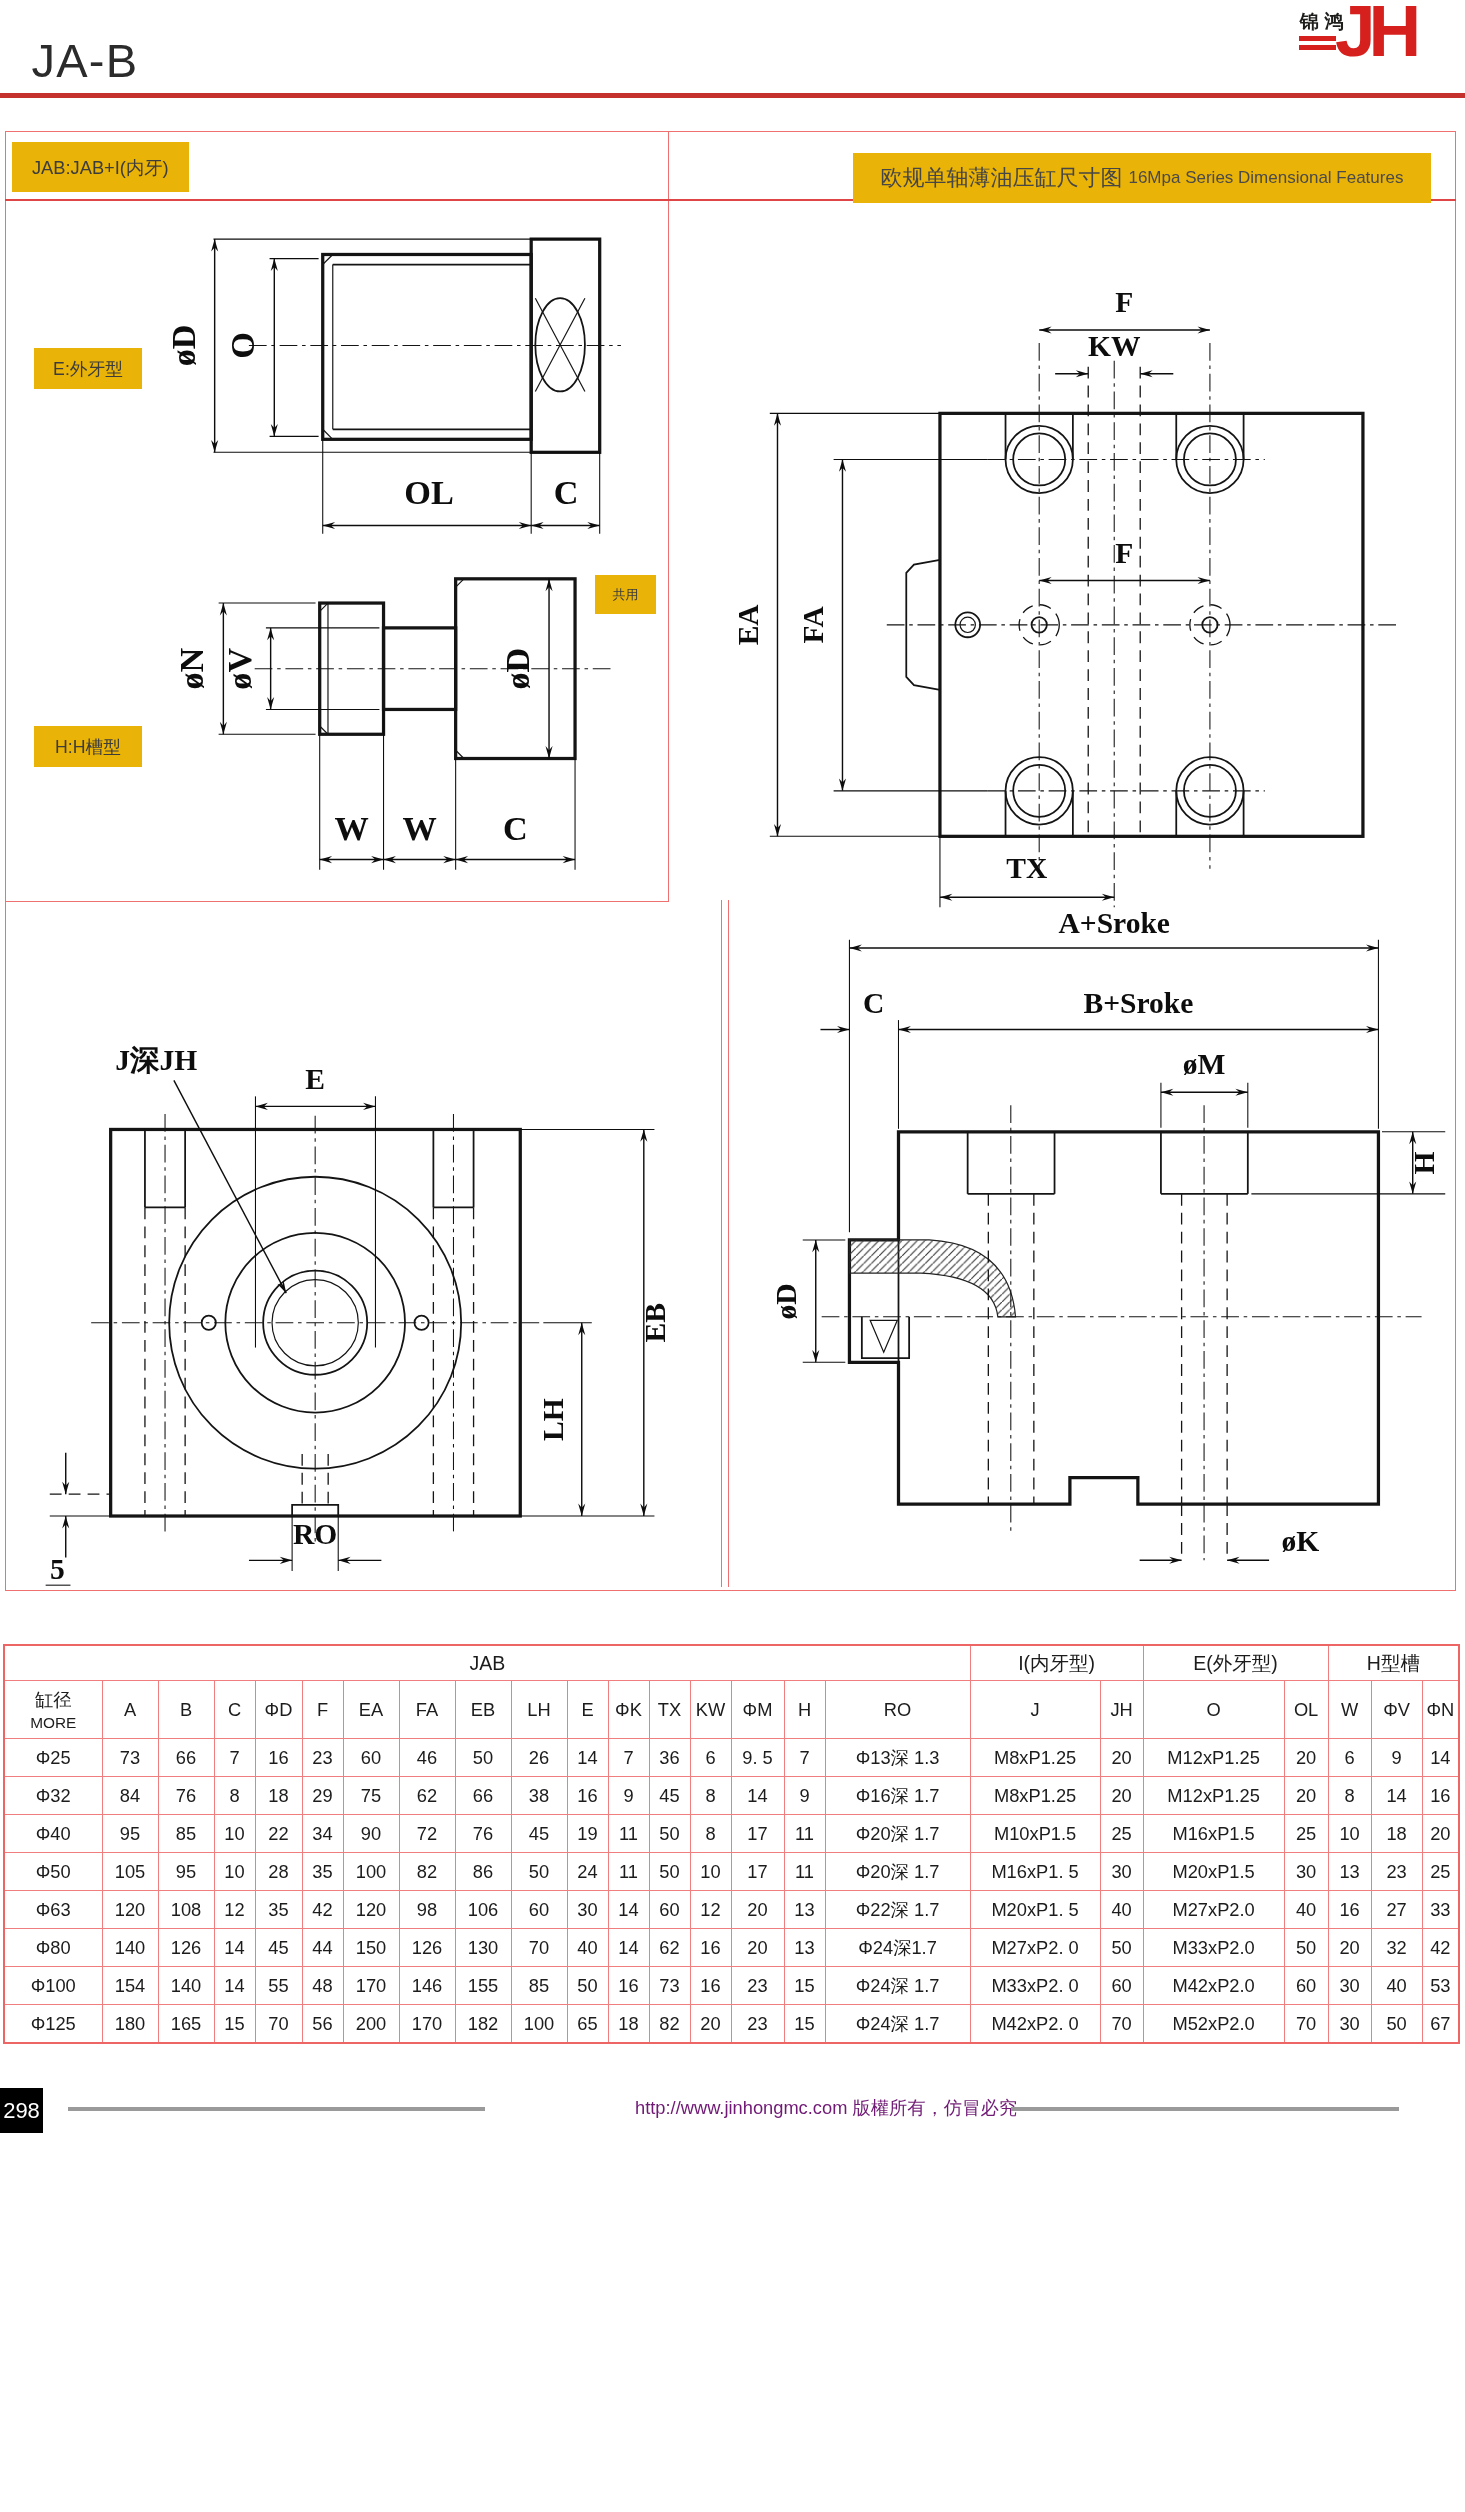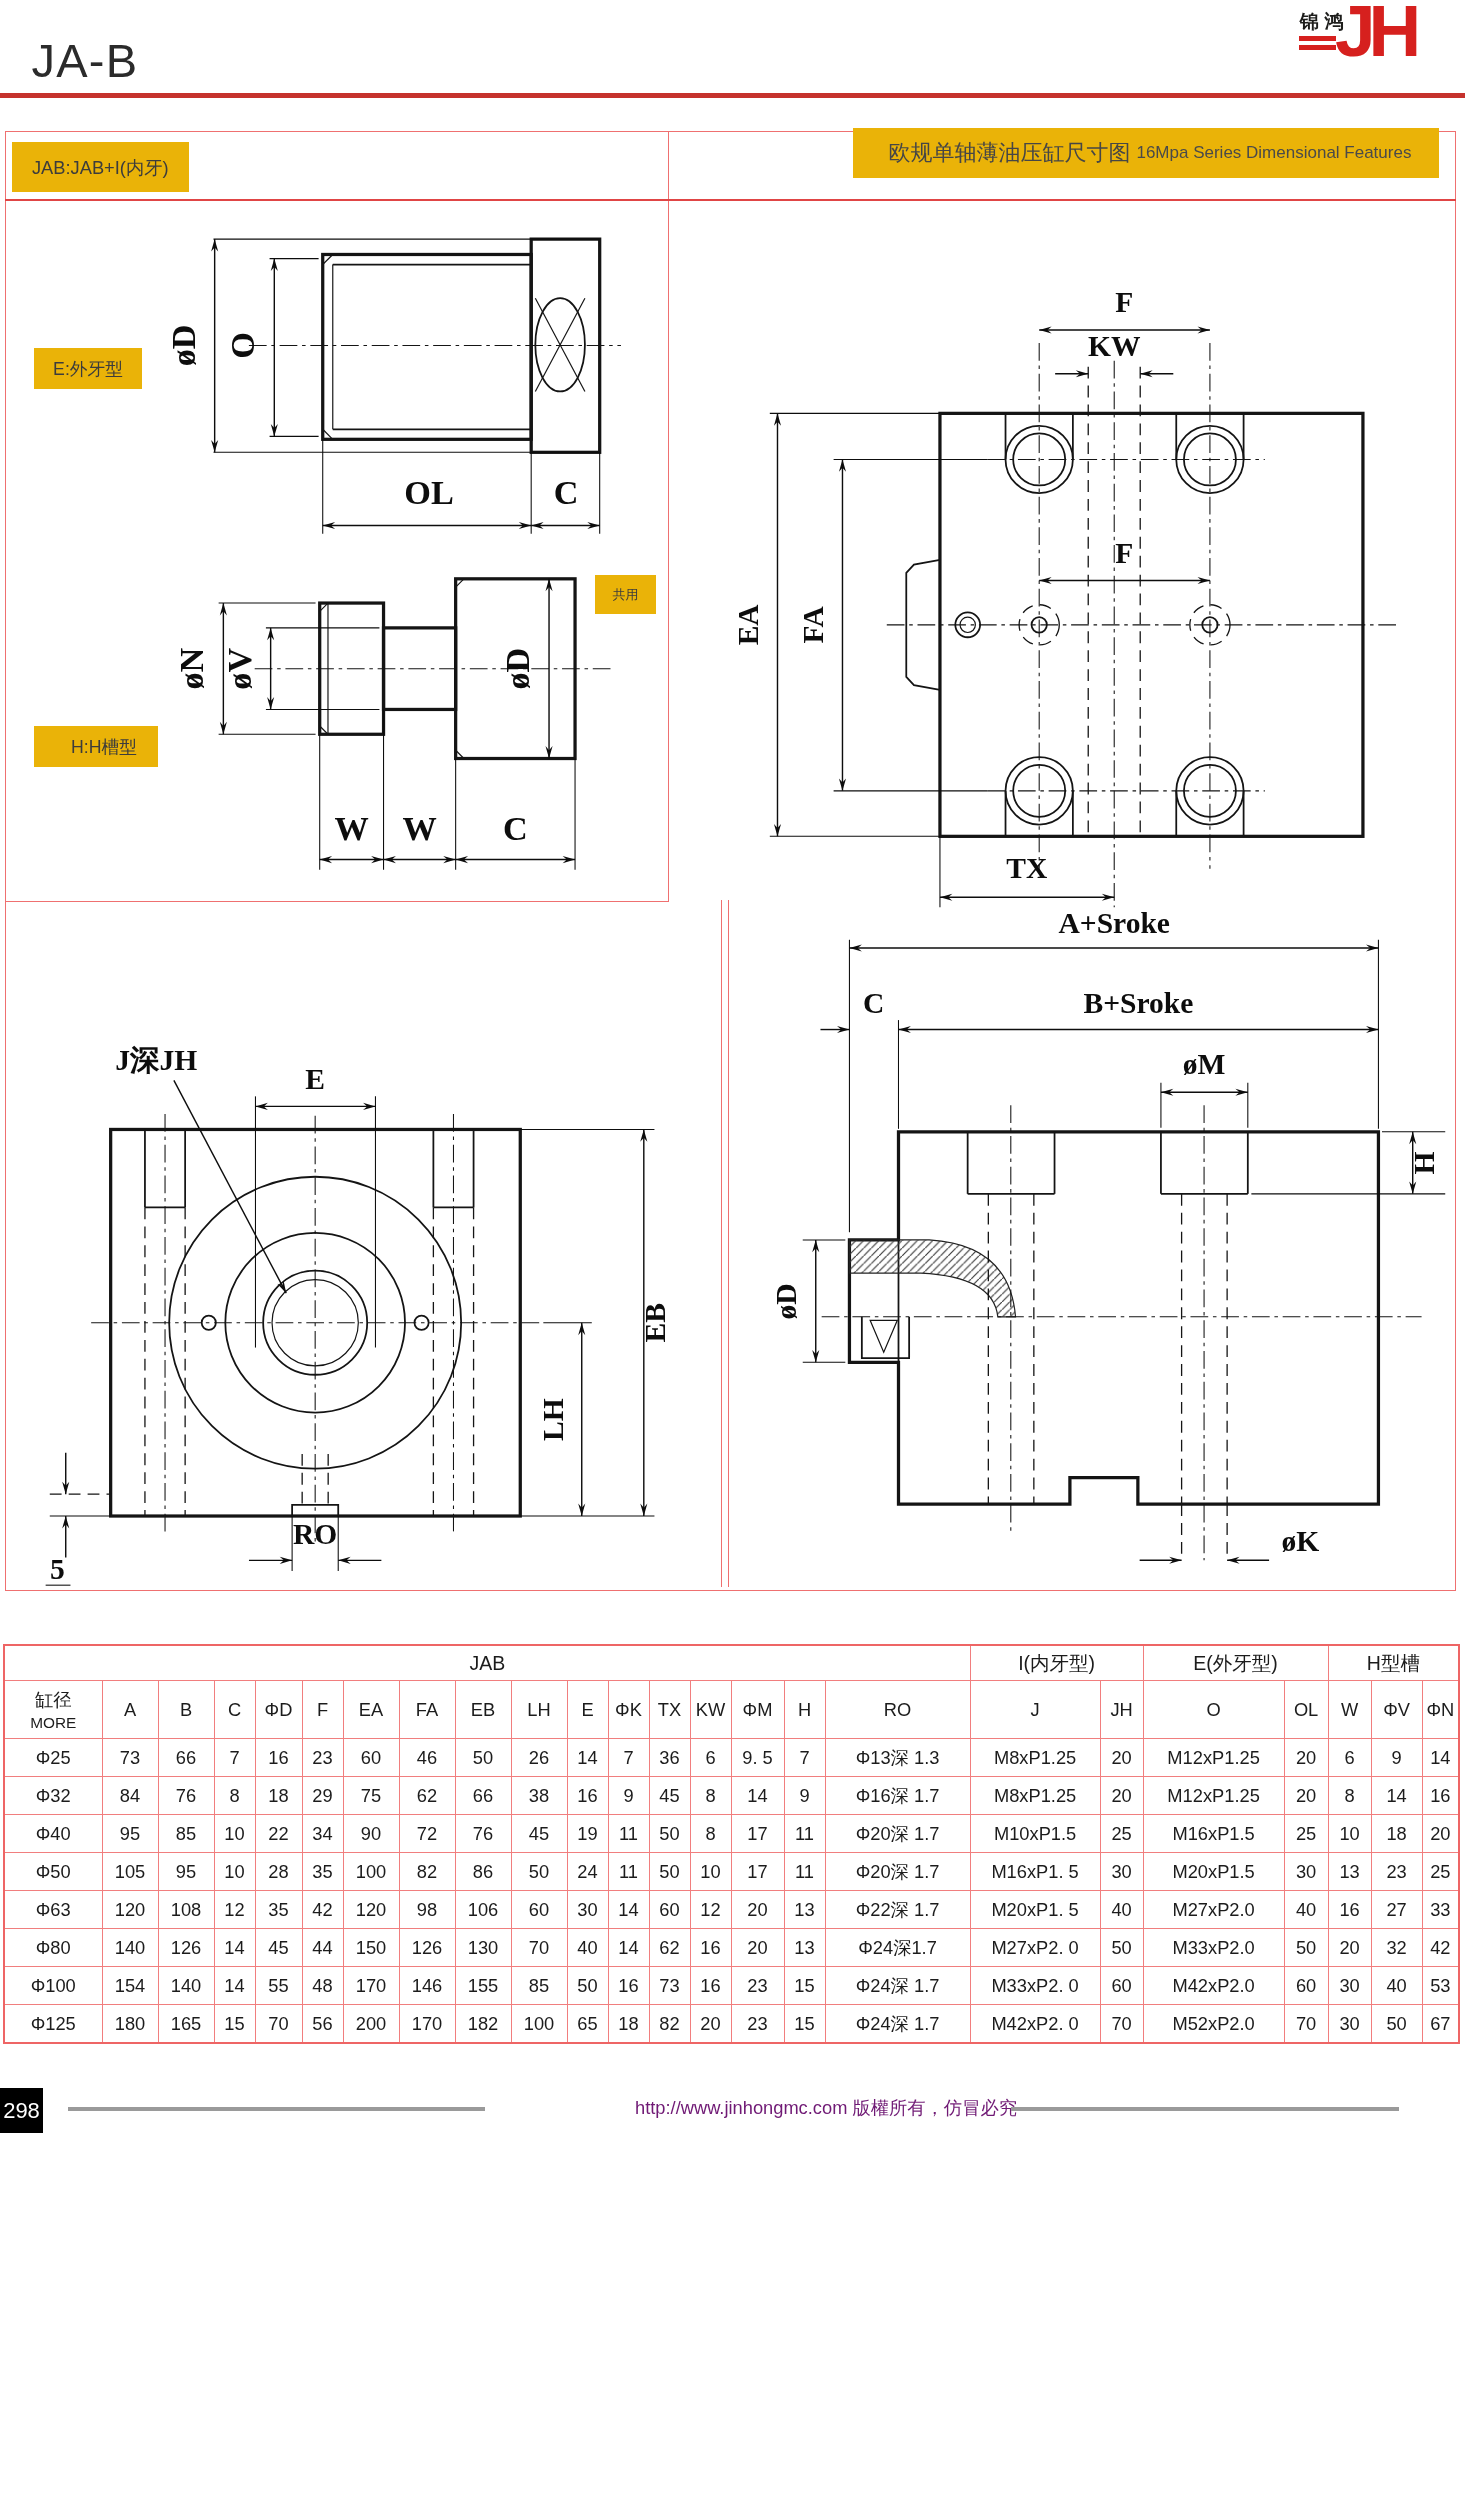--- a/index.html
+++ b/index.html
@@ -13,26 +13,26 @@
   .logo-bar{position:absolute;left:3.5px;width:37px;height:5.3px;background:#d6201e;}
   .logo-jh{position:absolute;left:40px;top:-15.4px;font-size:73px;font-weight:900;color:#d6201e;letter-spacing:-7px;font-family:"Liberation Sans",sans-serif;}
   
   .outer-box{left:4.7px;top:131px;width:1449px;height:1458px;border:1.8px solid #ef7070;}
   .label-divider{left:4.7px;top:199px;width:1451px;height:0;border-top:2.4px solid #e04545;}
   .inner-left-box{left:4.7px;top:131px;width:663px;height:770px;border-right:1.8px solid #ef7070;border-bottom:1.8px solid #ef7070;}
   .mid-divider{left:721px;top:900px;width:5.9px;height:687px;border-left:1.8px solid #ef7070;border-right:1.8px solid #ef7070;}
   
   .glabel{background:#eab308;color:#3c3c3c;display:flex;align-items:center;justify-content:center;text-align:center;}
   .model-label{left:11.8px;top:142px;width:177px;height:50px;font-size:18.3px;}
-  .section-header{left:853px;top:128px;width:578px;height:50px;padding-left:8px;}
+  .section-header{left:853px;top:153px;width:578px;height:50px;}
   .section-cn{font-size:22px;color:#464646;}
   .section-en{font-size:17px;color:#4a4a4a;margin-left:5.9px;}
   .etype-label{left:34px;top:348px;width:108px;height:41px;font-size:17.7px;}
   .common-label{left:595px;top:575px;width:61px;height:39px;font-size:13px;}
-  .htype-label{left:34px;top:726px;width:108px;height:41px;font-size:17.7px;padding-left:16px;}
+  .htype-label{left:34px;top:726px;width:108px;height:41px;font-size:17.7px;}
   
   svg{position:absolute;overflow:visible;}
   .ol{stroke:#141414;stroke-width:5.5;fill:none;stroke-linejoin:miter;}
   .ml{stroke:#141414;stroke-width:3;fill:none;}
   .tl{stroke:#141414;stroke-width:2;fill:none;}
   .cl{stroke:#151515;stroke-width:1.8;fill:none;stroke-dasharray:30 8 6 8;}
   .hd{stroke:#151515;stroke-width:2.2;fill:none;stroke-dasharray:20 12;}
   .dm{stroke:#0d0d0d;stroke-width:2.4;fill:none;}
   .ex{stroke:#0d0d0d;stroke-width:1.8;fill:none;}
   text.dim{font-family:"Liberation Serif",serif;font-weight:700;fill:#0d0d0d;text-anchor:middle;font-size:50px;}

